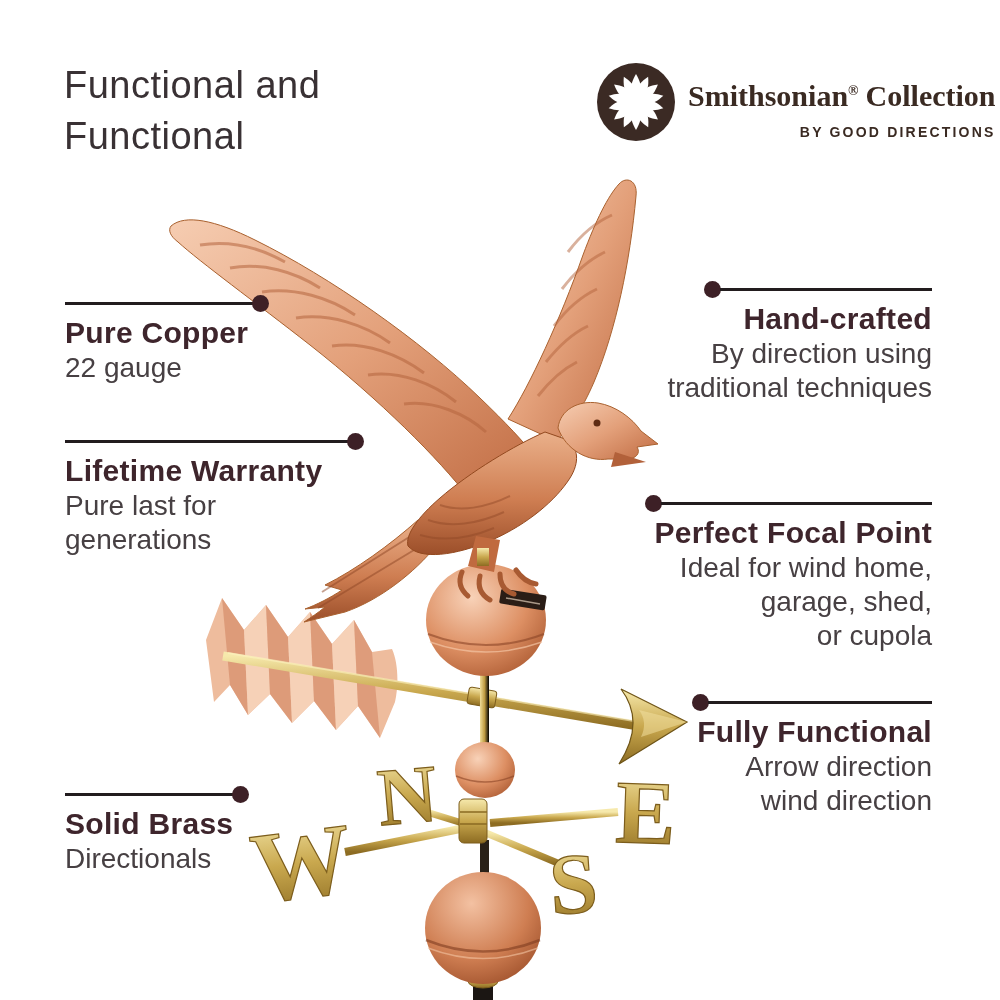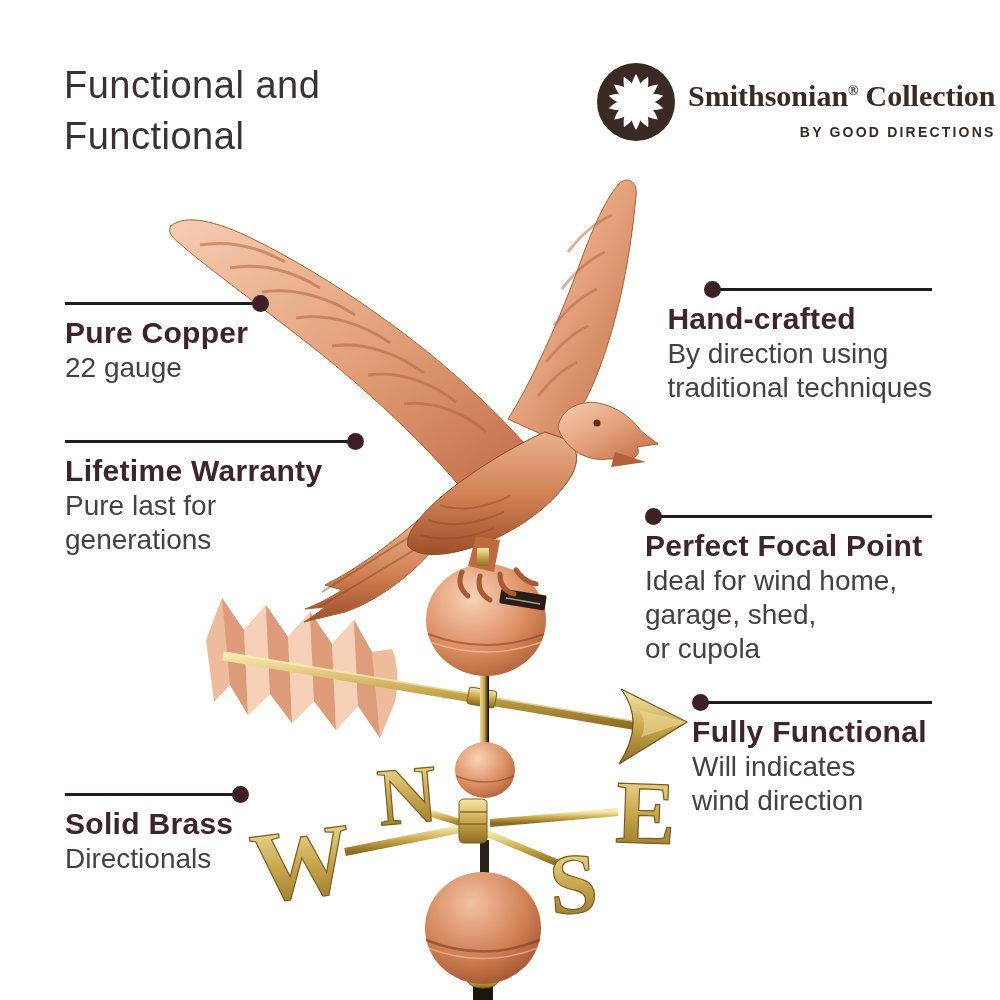--- a/index.html
+++ b/index.html
@@ -18,21 +18,21 @@
   .brand-line1 sup{font-size:14px;vertical-align:super;}
   .brand-line1 .collection{margin-left:7px;}
   .brand-byline{font-size:14px;font-weight:bold;letter-spacing:2.2px;color:#3a2a22;margin-top:11px;white-space:nowrap;}
 
   
   .co{position:absolute;z-index:3;}
   .lead{display:flex;align-items:center;height:17px;margin-bottom:3px;}
   .line{display:inline-block;height:3px;background:#221c1e;}
   .dot{display:inline-block;width:17px;height:17px;border-radius:50%;background:#3d2026;flex:0 0 auto;}
   .co-left .dot{margin-left:-1px;}
-  .co-right{text-align:left;}
+  .co-right{text-align:right;}
   .co-right .lead{justify-content:flex-end;}
   .co-right .dot{margin-right:-1px;order:0;}
   .co-right .line{order:1;}
   .co h3{margin:0;font-size:30px;line-height:36px;color:#3e252c;letter-spacing:.3px;white-space:nowrap;}
   .co p{margin:0;font-size:28px;line-height:34px;color:#474043;white-space:nowrap;}
 
   .vane{position:absolute;left:0;top:0;z-index:1;}
 </style>
 </head>
 <body>
@@ -261,34 +261,34 @@
   <div class="co co-right" style="right:68px;top:281px">
     <div class="lead">
         <span class="dot"></span>
         <span class="line" style="width:212px"></span>
       </div>
     <h3>Hand-crafted</h3>
     <p>By direction using</p>
     <p>traditional techniques</p>
   </div>
 
-  <div class="co co-right" style="right:68px;top:508px">
+  <div class="co co-right" style="right:68px;top:495px">
     <div class="lead">
         <span class="dot"></span>
         <span class="line" style="width:271px"></span>
       </div>
     <h3>Perfect Focal Point</h3>
     <p>Ideal for wind home,</p>
     <p>garage, shed,</p>
     <p>or cupola</p>
   </div>
 
   <div class="co co-right" style="right:68px;top:694px">
     <div class="lead">
         <span class="dot"></span>
         <span class="line" style="width:224px"></span>
       </div>
     <h3>Fully Functional</h3>
-    <p>Will indicates</p>
+    <p>Arrow direction</p>
     <p>wind direction</p>
   </div>
 
 </div>
 
 </body></html>

